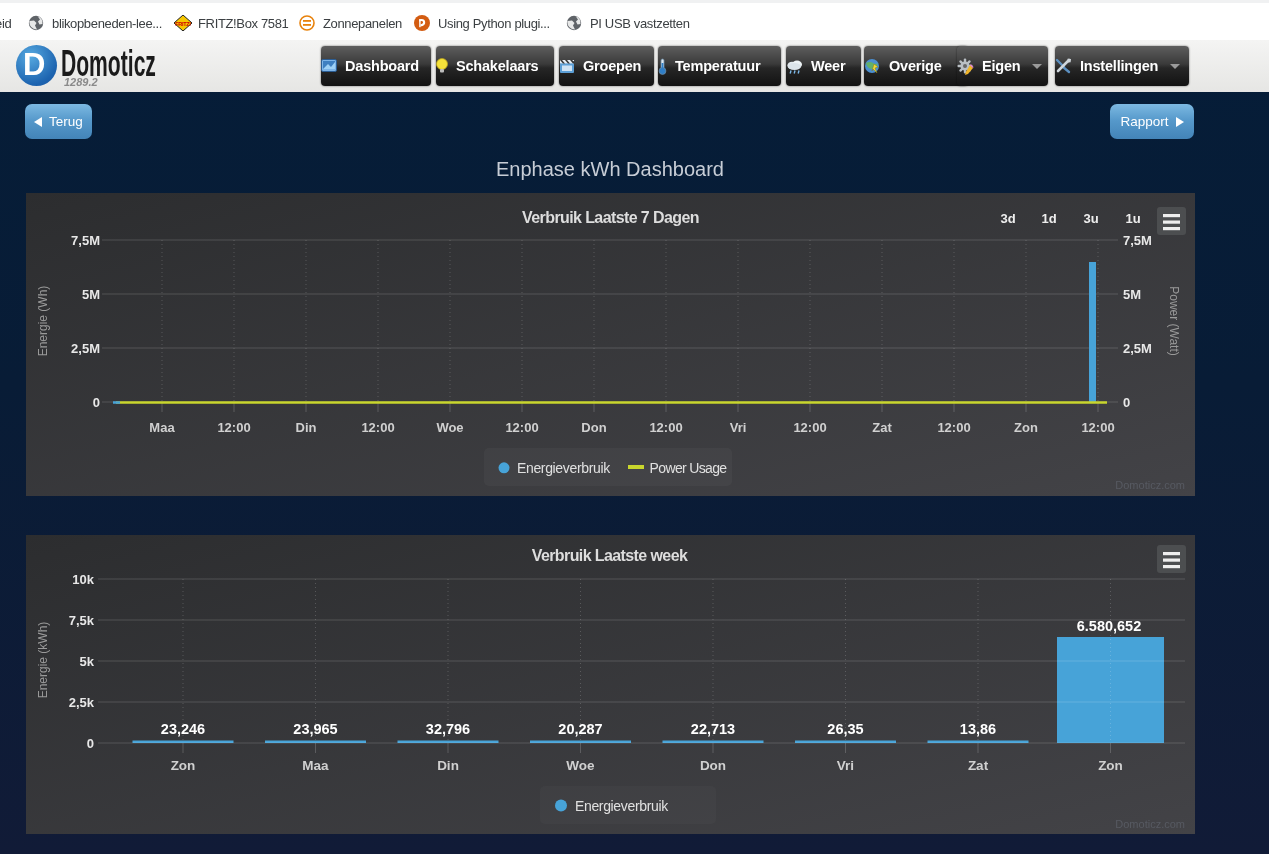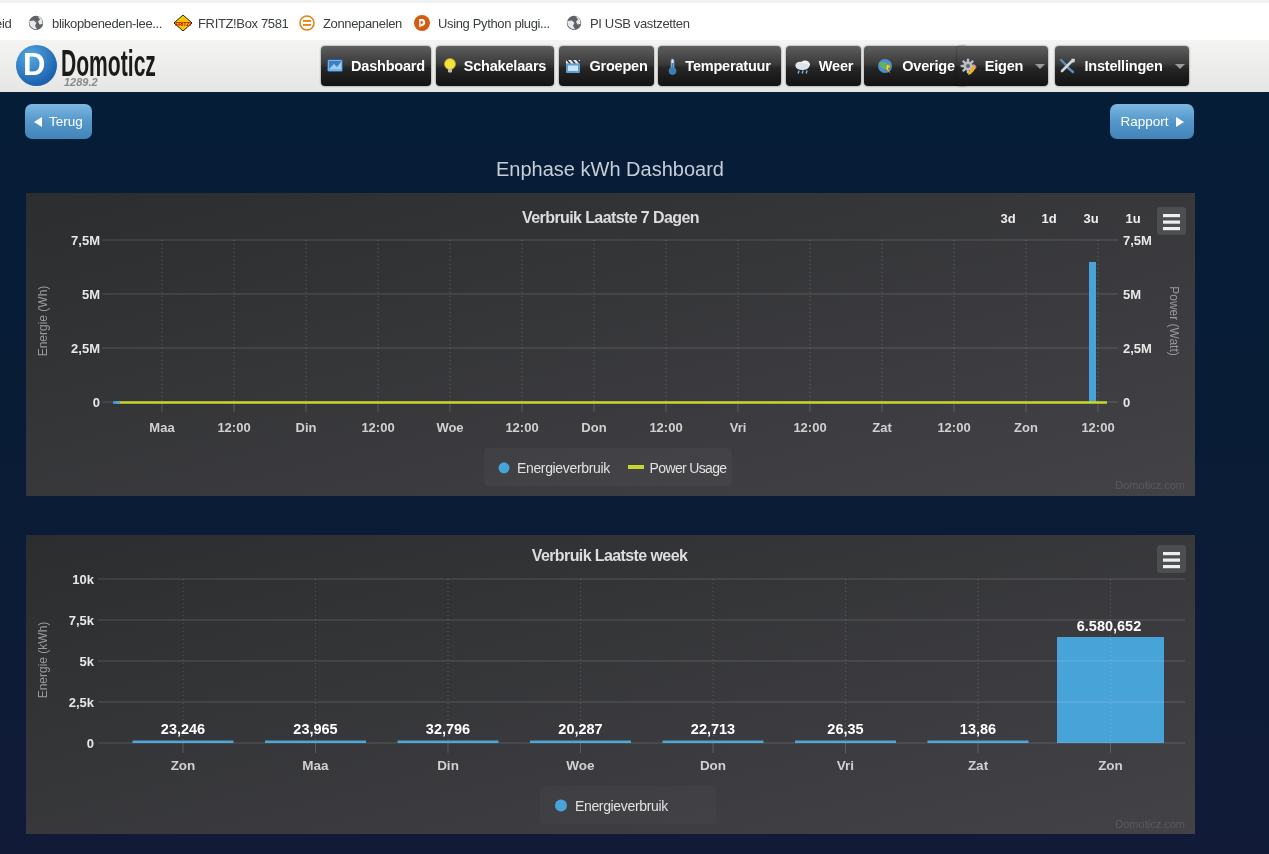--- a/index.html
+++ b/index.html
@@ -8,21 +8,21 @@
   
   #bookmarks { position:absolute; left:0; top:0; width:1269px; height:40px; background:#fff; border-top:3px solid #f0f1f2; }
   #bookmarks .bi { position:absolute; top:0; height:40px; display:flex; align-items:center; font-size:13px; letter-spacing:-0.35px; color:#3c4043; white-space:nowrap; }
   #bookmarks .ic { width:16px; height:16px; margin-right:8px; display:inline-block; }
   
   #header { position:absolute; left:0; top:40px; width:1269px; height:52px; background:linear-gradient(#f4f4f3,#e6e6e4); }
   #logo-circle { position:absolute; left:16px; top:5px; width:41px; height:41px; border-radius:50%; background:radial-gradient(circle at 35% 28%, #56a9e0, #1d64b0 70%, #1a55a0); }
   #logo-d { position:absolute; left:23px; top:7px; color:#fff; font-size:31px; font-weight:bold; }
   #logo-text { position:absolute; left:61px; top:3px; font-size:37px; font-weight:bold; color:#1b1b1b; transform:scaleX(0.57); transform-origin:left; }
   #logo-ver { position:absolute; left:64px; top:36px; font-size:11px; font-style:italic; font-weight:bold; color:#8a8a8a; }
-  .navbtn { position:absolute; top:6px; height:40px; border-radius:4px; background:linear-gradient(#5e5e5e, #3a3a3a 45%, #262626 55%, #121212); color:#fff; font-size:14.5px; font-weight:bold; letter-spacing:-0.2px; display:flex; align-items:center; justify-content:center; gap:8px; box-shadow:0 0 2px rgba(0,0,0,.6); }
+  .navbtn { position:absolute; top:6px; height:40px; border-radius:4px; background:linear-gradient(#5e5e5e, #3a3a3a 45%, #262626 55%, #121212); color:#fff; font-size:14.5px; font-weight:bold; letter-spacing:-0.2px; display:flex; align-items:center; justify-content:flex-start; gap:8px; box-shadow:0 0 2px rgba(0,0,0,.6); }
   .caret { display:inline-block; width:0; height:0; border-left:5px solid transparent; border-right:5px solid transparent; border-top:5px solid #9a9a9a; margin-left:4px; }
   
   .bluebtn { position:absolute; top:104px; height:35px; border-radius:7px; background:linear-gradient(#7cb9e2, #5598ca 48%, #4384b8); color:#fff; font-size:13.5px; display:flex; align-items:center; justify-content:center; gap:7px; }
   .tri-l { width:0; height:0; border-top:5.5px solid transparent; border-bottom:5.5px solid transparent; border-right:8px solid #fff; }
   .tri-r { width:0; height:0; border-top:5.5px solid transparent; border-bottom:5.5px solid transparent; border-left:8px solid #fff; }
   #pagetitle { position:absolute; top:158px; left:0; width:1220px; text-align:center; font-size:20px; color:#c7cdd6; }
   .chart { position:absolute; left:26px; width:1169px; }
 </style>
 </head>
 <body>

